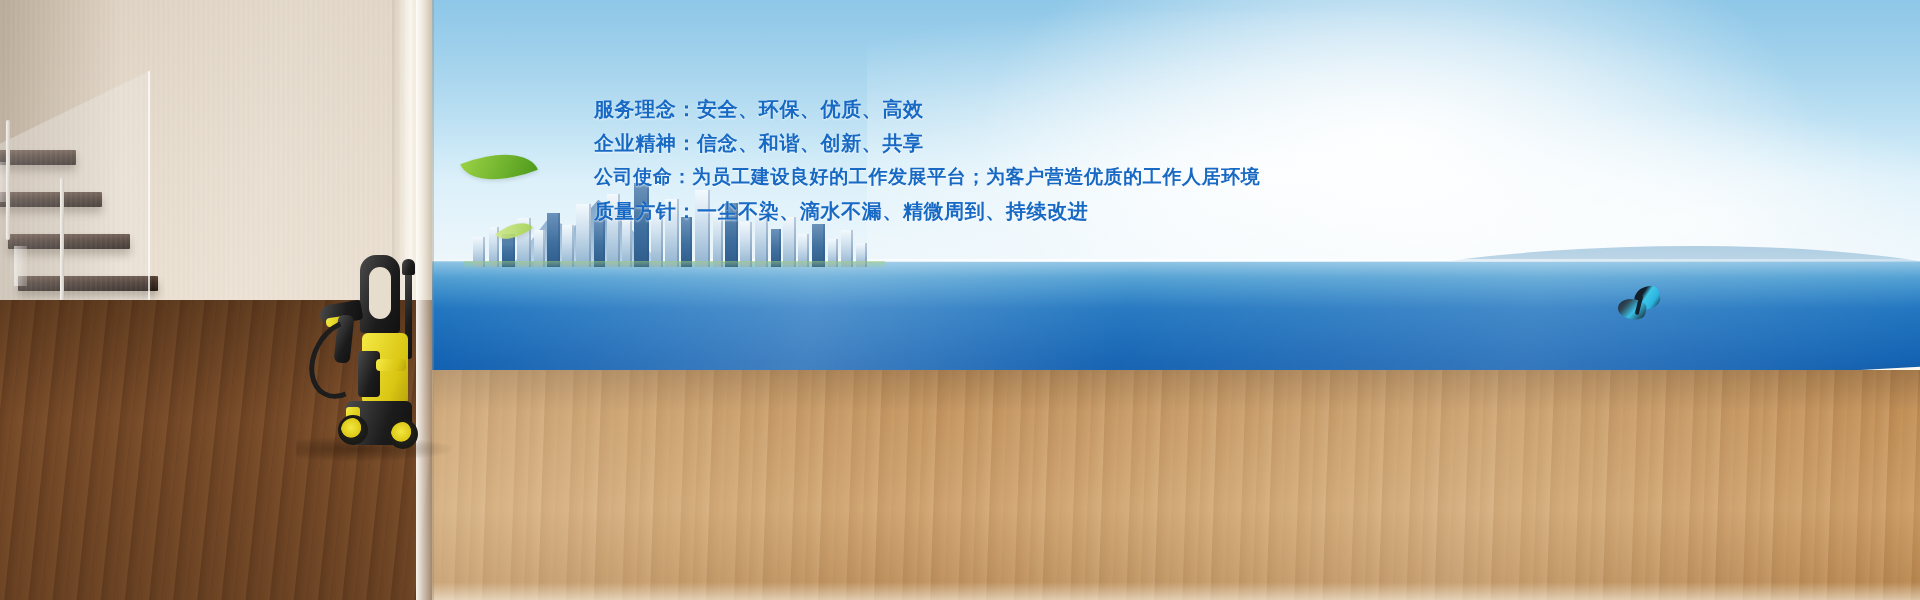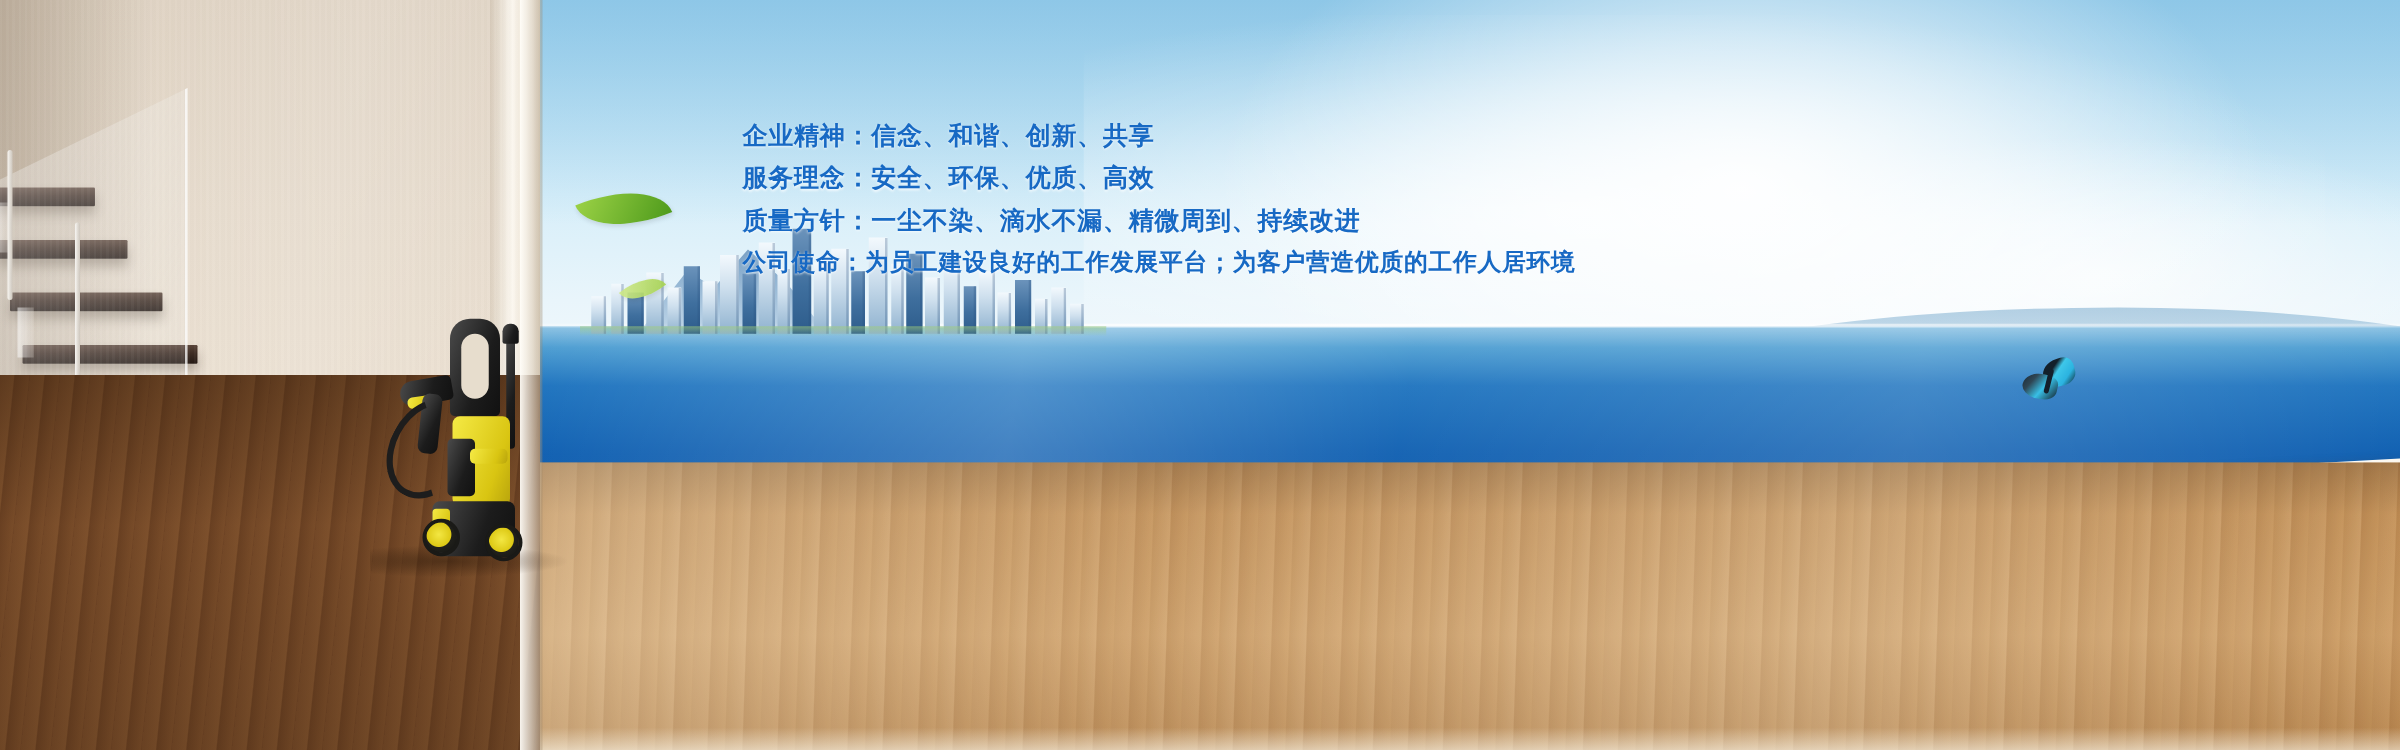--- a/index.html
+++ b/index.html
@@ -283,24 +283,24 @@
     <div class="tree" style="left:32%;bottom:16.5%;width:38px;height:28px;"></div>
     <div class="tree" style="left:42%;bottom:16%;width:44px;height:30px;"></div>
     <div class="tree" style="left:55%;bottom:15.5%;width:34px;height:26px;"></div>
     <div class="tree" style="left:62%;bottom:16%;width:40px;height:28px;"></div>
     <div class="tree" style="left:76%;bottom:13%;width:48px;height:34px;"></div>
     <div class="tree" style="left:90%;bottom:3%;width:78px;height:74px;"></div>
     <div class="tree" style="left:96%;bottom:9%;width:62px;height:56px;"></div>
   </div>
 
   <div class="culture-text">
+    <div class="culture-line">服务理念：安全、环保、优质、高效</div>
     <div class="culture-line">企业精神：信念、和谐、创新、共享</div>
-    <div class="culture-line">服务理念：安全、环保、优质、高效</div>
+    <div class="culture-line long">公司使命：为员工建设良好的工作发展平台；为客户营造优质的工作人居环境</div>
     <div class="culture-line">质量方针：一尘不染、滴水不漏、精微周到、持续改进</div>
-    <div class="culture-line long">公司使命：为员工建设良好的工作发展平台；为客户营造优质的工作人居环境</div>
   </div>
 
   <div class="right-wall"></div>
   <div class="baseboard-front"></div>
   <div class="baseboard"></div>
 
   <div class="floor"></div>
   <div class="floor-gloss"></div>
   <div class="floor-line"></div>
 

